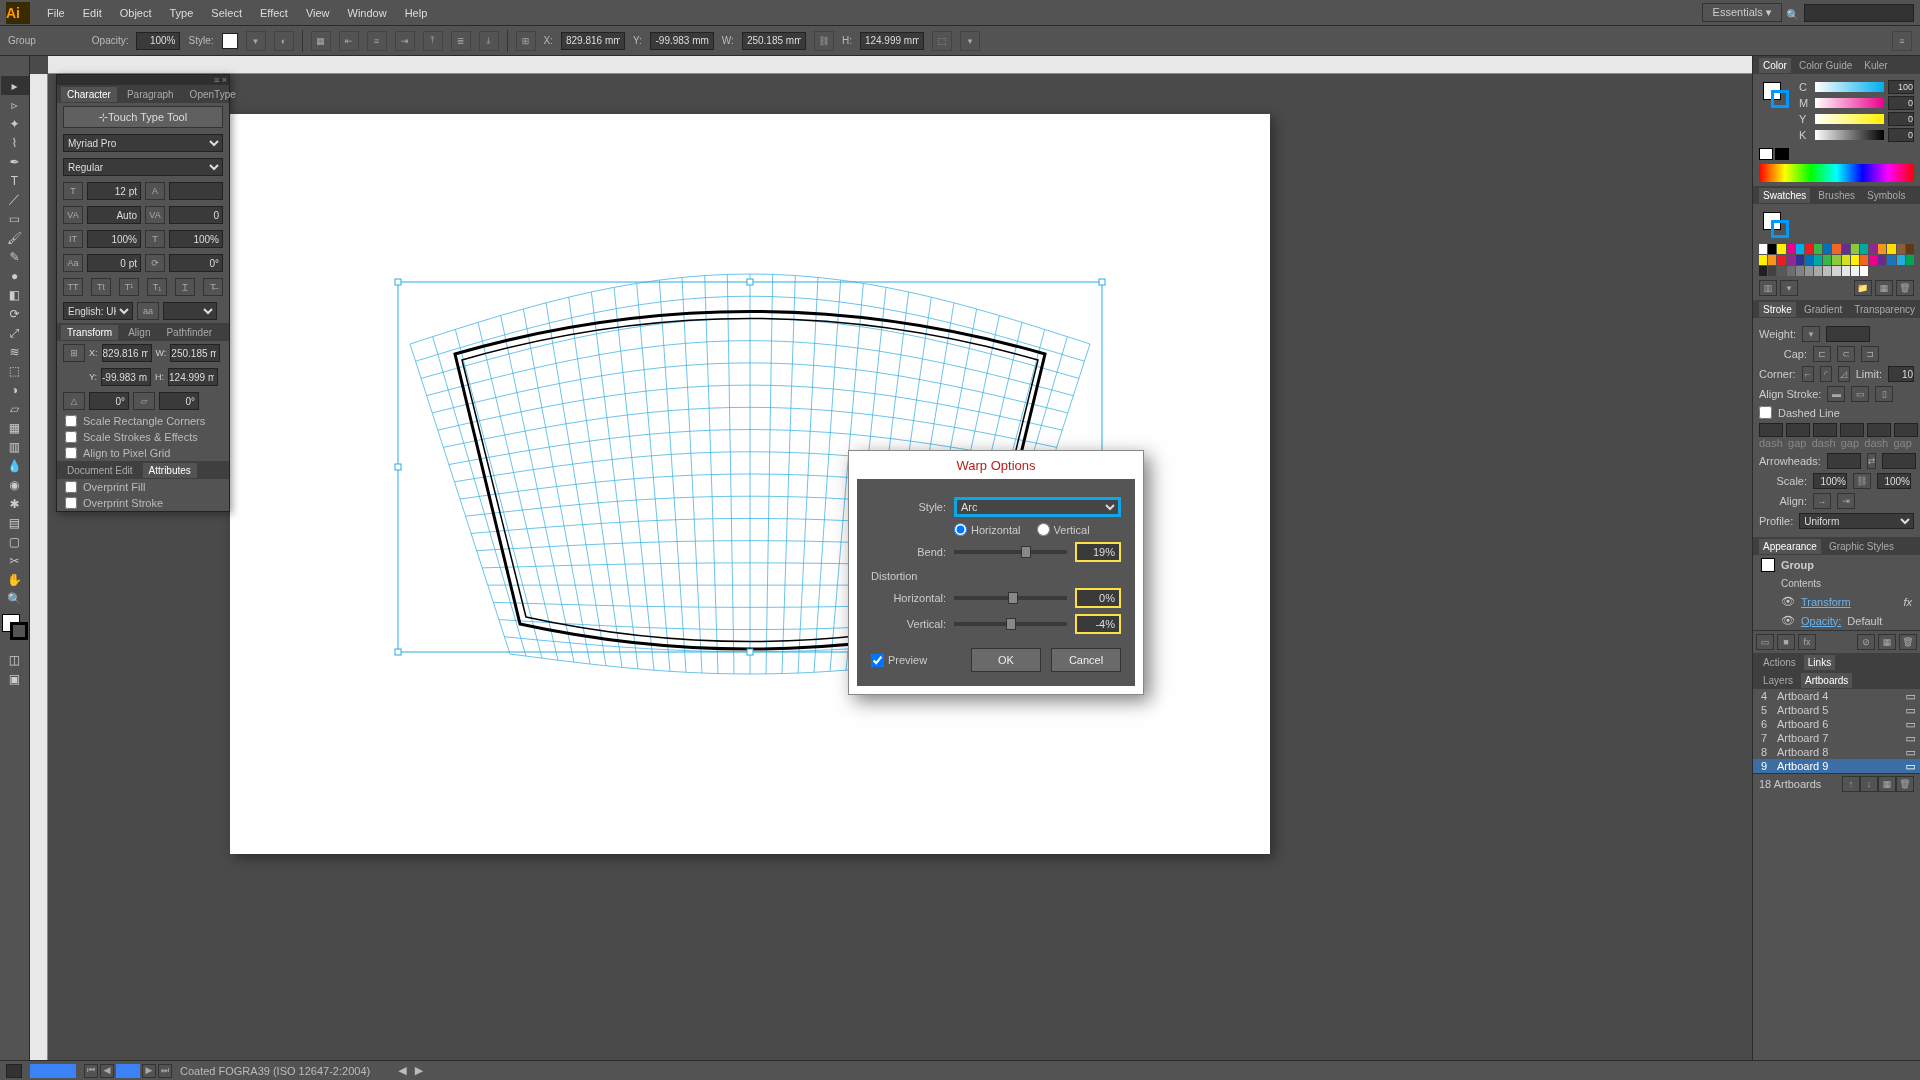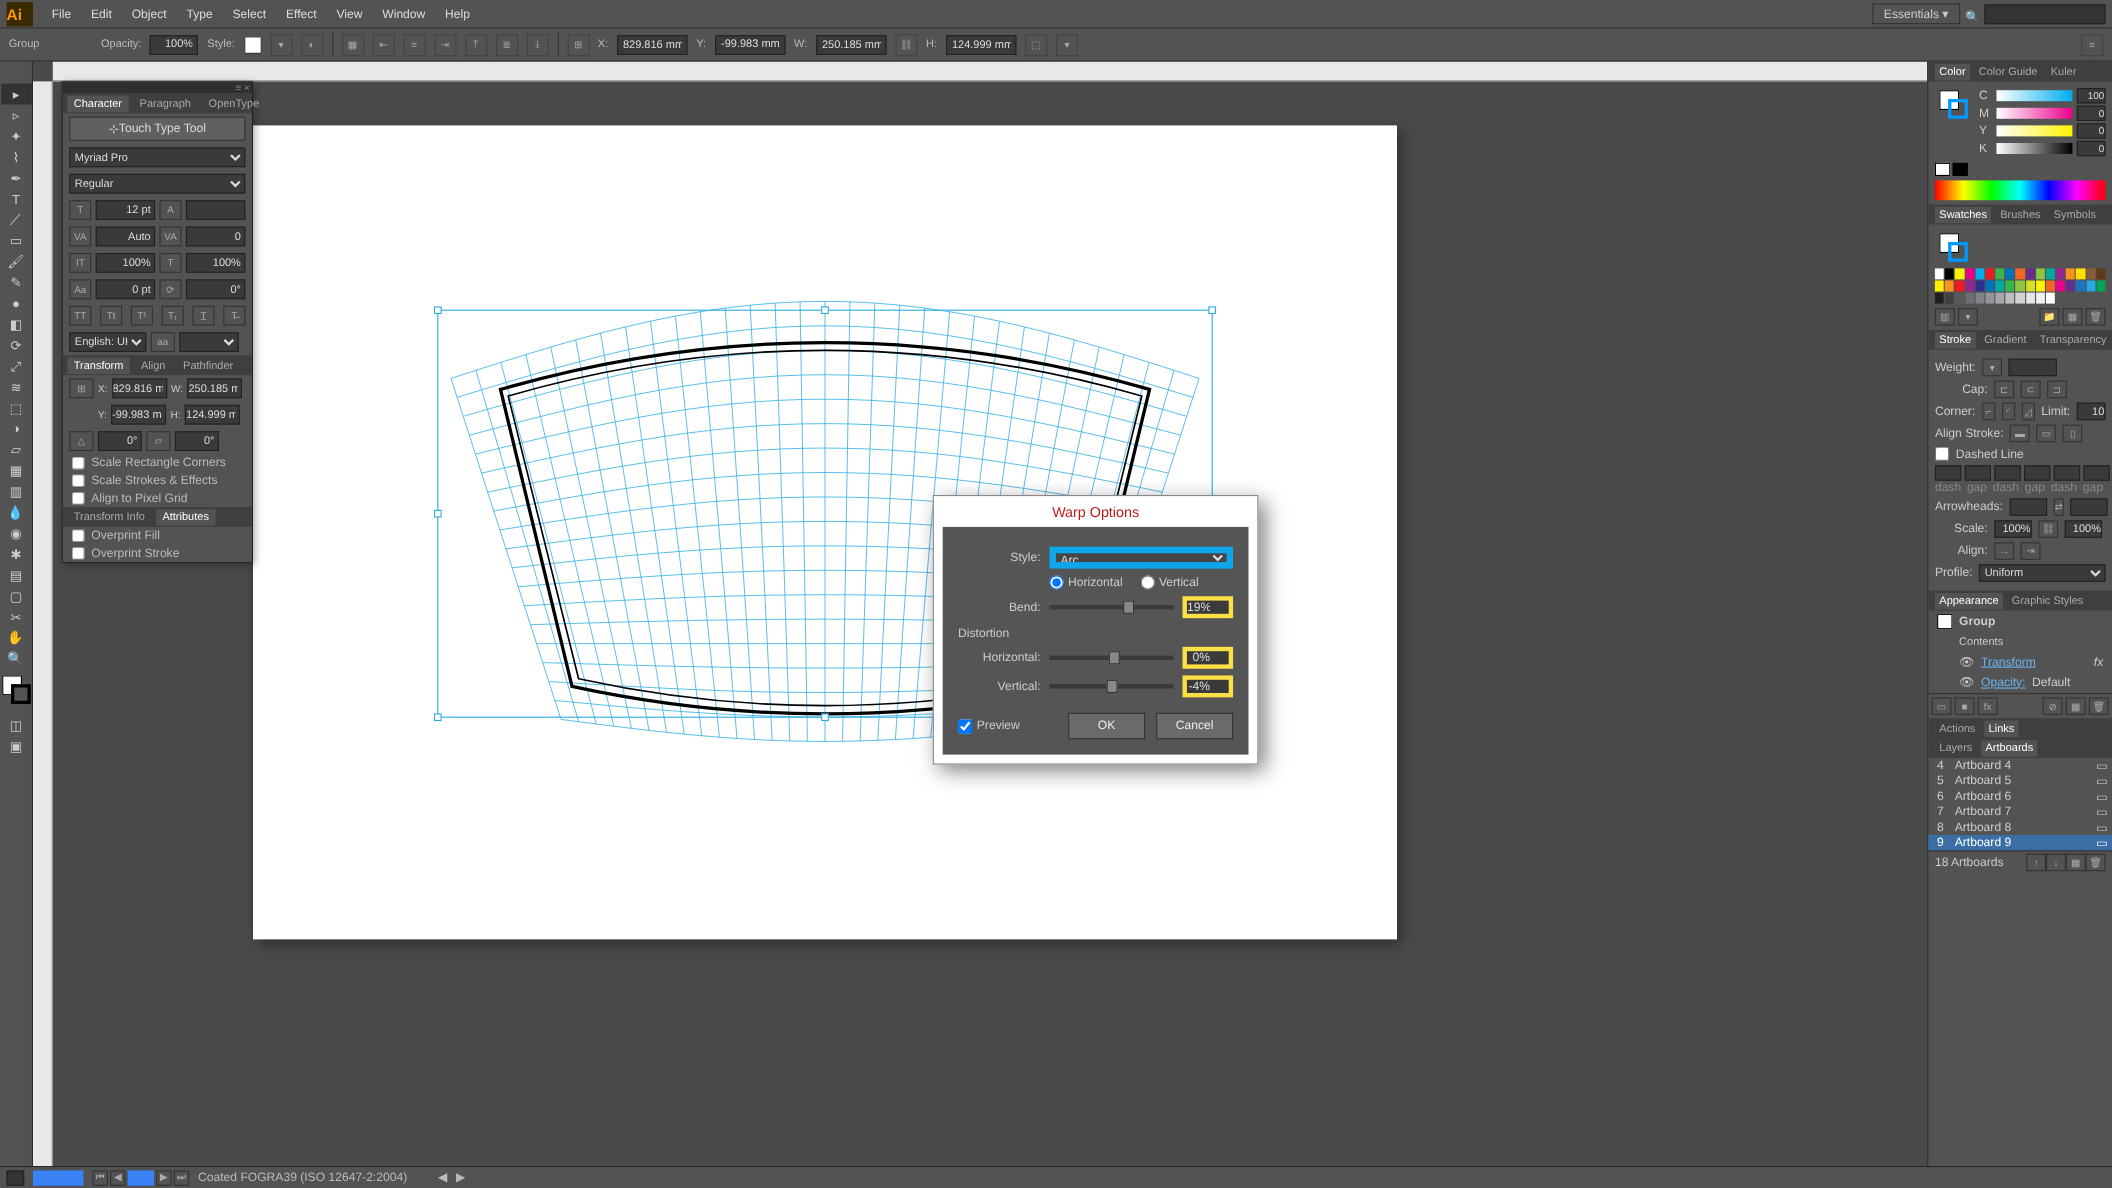--- a/index.html
+++ b/index.html
@@ -52,26 +52,26 @@
 .ruler-v { position:absolute; top:18px;left:0;bottom:0;width:18px;background:#e8e8e8;border-right:1px solid #888;}
 .artboard { position:absolute; left:200px; top:58px; width:1040px; height:740px; background:#fff; box-shadow:4px 4px 12px rgba(0,0,0,.4);}
 .artboard svg{ width:100%; height:100%;}
 
 
 .dialog { position:absolute; left:818px; top:394px; width:296px; background:#fff; border:1px solid #888; box-shadow:6px 6px 18px rgba(0,0,0,.5);}
 .dialog .dh{ height:28px; display:flex;align-items:center;justify-content:center;color:#b91c1c;font-size:13px;}
 .dialog .db{ margin:0 8px 8px; background:#555; padding:12px 14px 14px;}
 .dialog .dr{ display:flex;align-items:center;margin:6px 0;gap:8px;}
 .dialog .dl{ width:75px;text-align:right;color:#ccc;}
-.dialog select.ds{ flex:1;height:20px;background:#454545;border:6px solid #0ea5e9;color:#ddd;font-size:11px;}
+.dialog select.ds{ flex:1;height:20px;background:#454545;border:3px solid #0ea5e9;color:#ddd;font-size:11px;}
 .dialog .radio{ display:flex;gap:16px;margin-left:83px;color:#ccc;}
 .dialog .radio label{display:flex;align-items:center;gap:4px;}
 .dialog .slider{ flex:1; height:4px;background:#3a3a3a;position:relative;}
 .dialog .slider .h{ position:absolute;top:-4px;width:10px;height:12px;background:#888;border:1px solid #333;}
-.dialog input.dv{ width:46px;height:20px;background:#3a3a3a;border:4px solid #fde047;color:#ddd;text-align:right;padding-right:17px;}
+.dialog input.dv{ width:46px;height:20px;background:#3a3a3a;border:2px solid #fde047;color:#ddd;text-align:right;padding-right:4px;}
 .dialog .sect{ color:#ccc; margin:8px 0 2px;}
 .dialog .dbtns{ display:flex;align-items:center;gap:10px;margin-top:14px;}
 .dialog .dbtns label{display:flex;align-items:center;gap:4px;color:#ccc;}
 .dialog .dbtns button{ width:70px;height:24px;background:#6a6a6a;border:1px solid #333;color:#eee;cursor:pointer;}
 
 
 .dock { width:168px; background:#535353; display:flex;flex-direction:column; border-left:1px solid #2a2a2a;}
 .dock .dhdr{ height:18px;background:#3f3f3f;display:flex;align-items:center;gap:4px;padding:0 6px;}
 .dock .dhdr .dtab{ color:#aaa;font-size:10px;padding:2px 4px;}
 .dock .dhdr .dtab.on{ color:#fff;background:#535353;}
@@ -638,21 +638,21 @@
   <div class="chk">
       <input type="checkbox" style="">
       <span>Scale Strokes &amp; Effects</span>
     </div>
   <div class="chk">
       <input type="checkbox" style="">
       <span>Align to Pixel Grid</span>
     </div>
 
   <div class="phdr">
-      <span class="ptab">Transform Info</span>
+      <span class="ptab">Document Edit</span>
       <span class="ptab on">Attributes</span>
     </div>
   <div class="chk">
       <input type="checkbox" style="">
       <span>Overprint Fill</span>
     </div>
   <div class="chk">
       <input type="checkbox" style="">
       <span>Overprint Stroke</span>
     </div>

